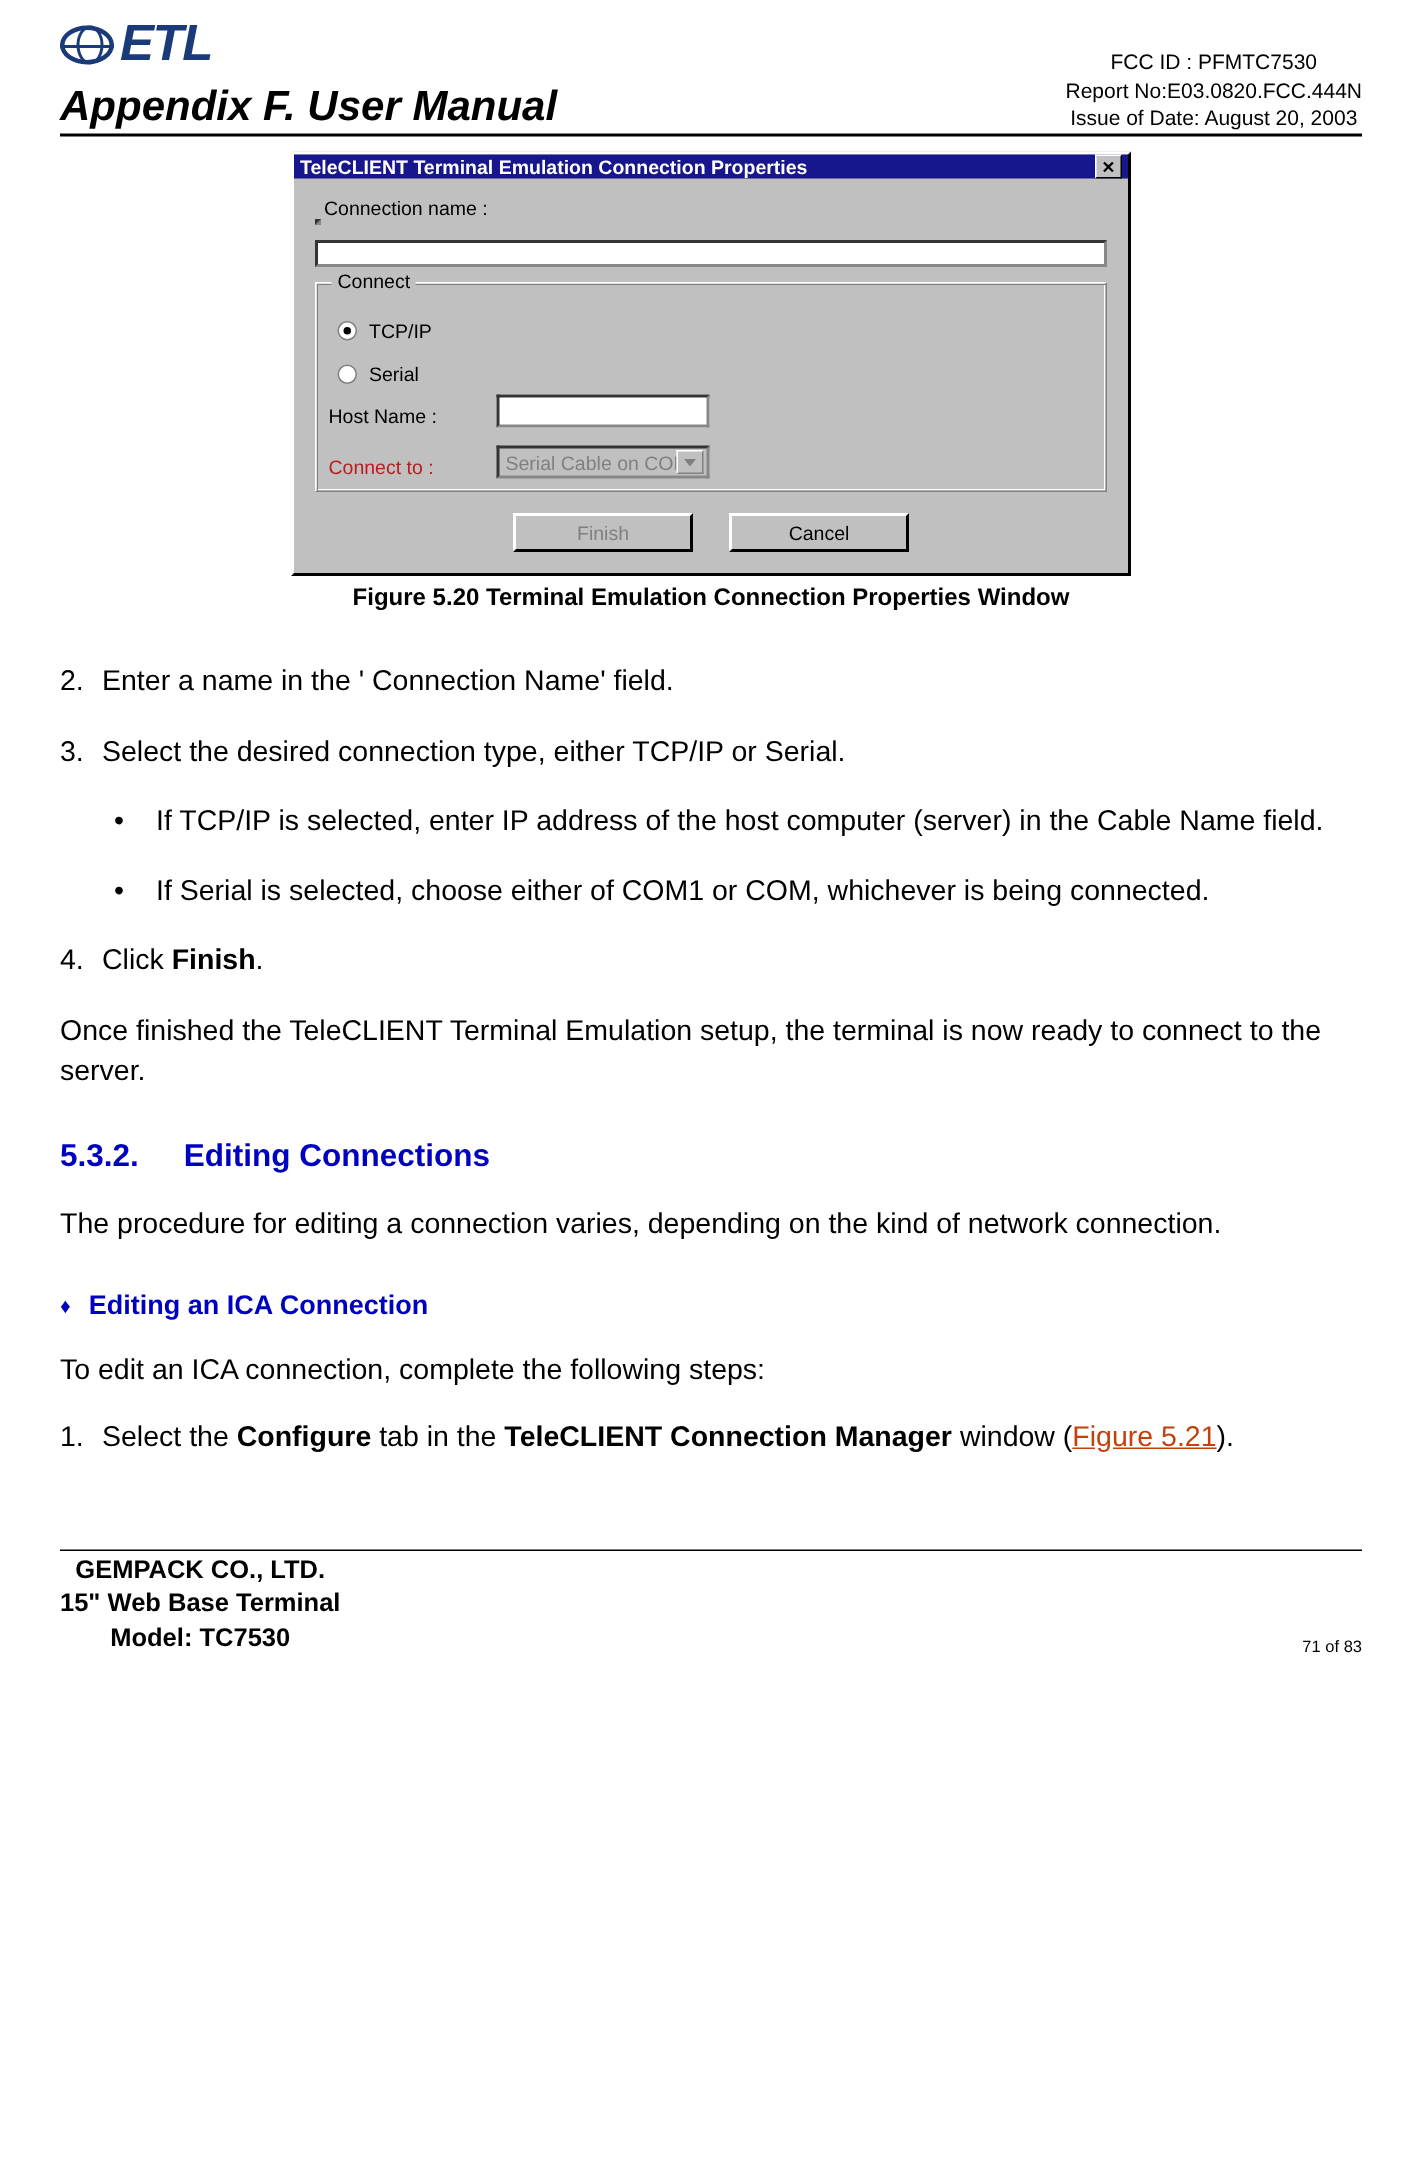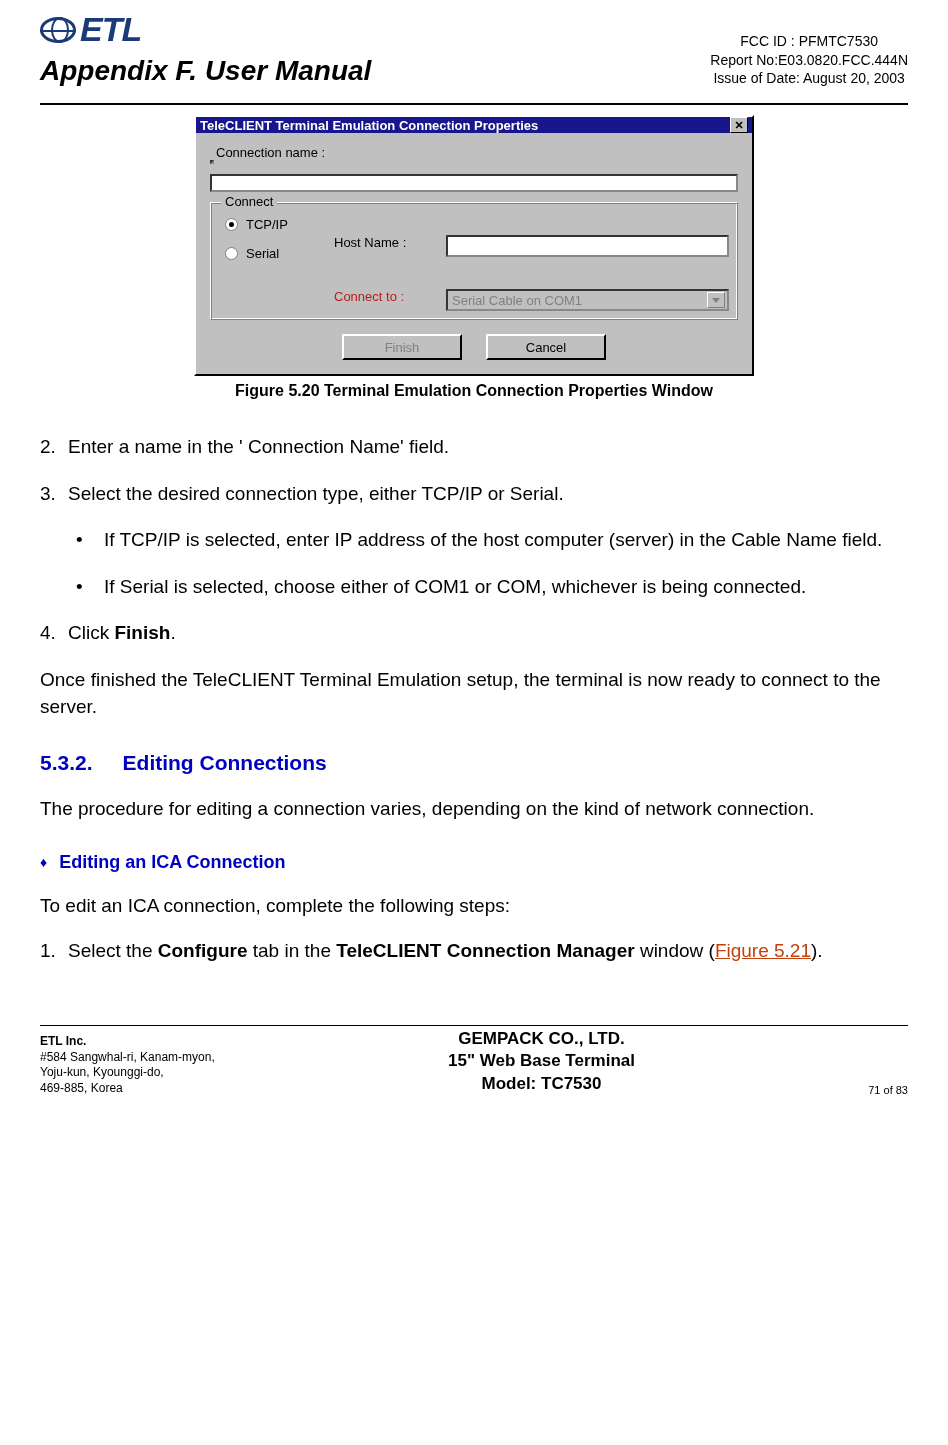--- a/index.html
+++ b/index.html
@@ -9,21 +9,21 @@
       color: #000;
       width: 948px;
       margin: 0 auto;
       padding: 10px 40px 10px 40px;
       position: relative;
     }
     .header-row {
       display: flex;
       justify-content: space-between;
       align-items: flex-end;
-      padding-bottom: 16px;
+      padding-bottom: 2px;
     }
     .logo-block {
       display: flex;
       flex-direction: column;
     }
     .logo {
       font-size: 34px;
       font-weight: bold;
       font-style: italic;
       color: #1a3a7a;
@@ -142,25 +142,26 @@
       height: 18px;
       background: #fff;
       border: 2px inset #888;
       margin-bottom: 10px;
     }
     .fieldset {
       border: 1px solid #808080;
       border-top-color: #fff;
       border-left-color: #fff;
       box-shadow: inset 1px 1px 0 #808080, inset -1px -1px 0 #fff;
-      padding: 10px 8px 8px;
+      padding: 20px 8px 8px;
       position: relative;
       margin-bottom: 14px;
       display: flex;
       align-items: flex-start;
+      flex-direction: column;
     }
     .fieldset .legend {
       position: absolute;
       top: -9px;
       left: 10px;
       background: #c0c0c0;
       padding: 0 4px;
     }
     .radio-col {
       width: 115px;
@@ -192,23 +193,22 @@
     }
     .field-col {
       flex: 1;
       display: flex;
       flex-direction: column;
       gap: 12px;
       padding-top: 2px;
     }
     .field-row {
       display: flex;
-      align-items: flex-start;
+      align-items: flex-end;
       gap: 24px;
-      margin-top: 20px;
     }
     .field-row .flbl {
       width: 88px;
     }
     .disabled-lbl { color: #b91c1c; }
     .combo {
       flex: 1;
       height: 22px;
       background: #c0c0c0;
       border: 2px inset #888;
@@ -450,25 +450,19 @@
     <span class="ol-num">1.</span>
     <span>
       <span>Select the </span><span class="bold">Configure</span><span> tab in the </span><span class="bold">TeleCLIENT Connection Manager</span><span> window (</span><span class="link">Figure 5.21</span><span>).</span>
     </span>
   </div>
 
 </div>
 
 <hr class="footer-hr">
 <div class="footer">
-  <div class="footer-left">
-    <div class="b">ETL Inc.</div>
-    <div>#584 Sangwhal-ri, Kanam-myon,</div>
-    <div>Yoju-kun, Kyounggi-do,</div>
-    <div>469-885, Korea</div>
-  </div>
   <div class="footer-center">
     <div>GEMPACK CO., LTD.</div>
     <div>15" Web Base Terminal</div>
     <div>Model: TC7530</div>
   </div>
   <div class="footer-right">71 of  83</div>
 </div>
 
 </body></html>

